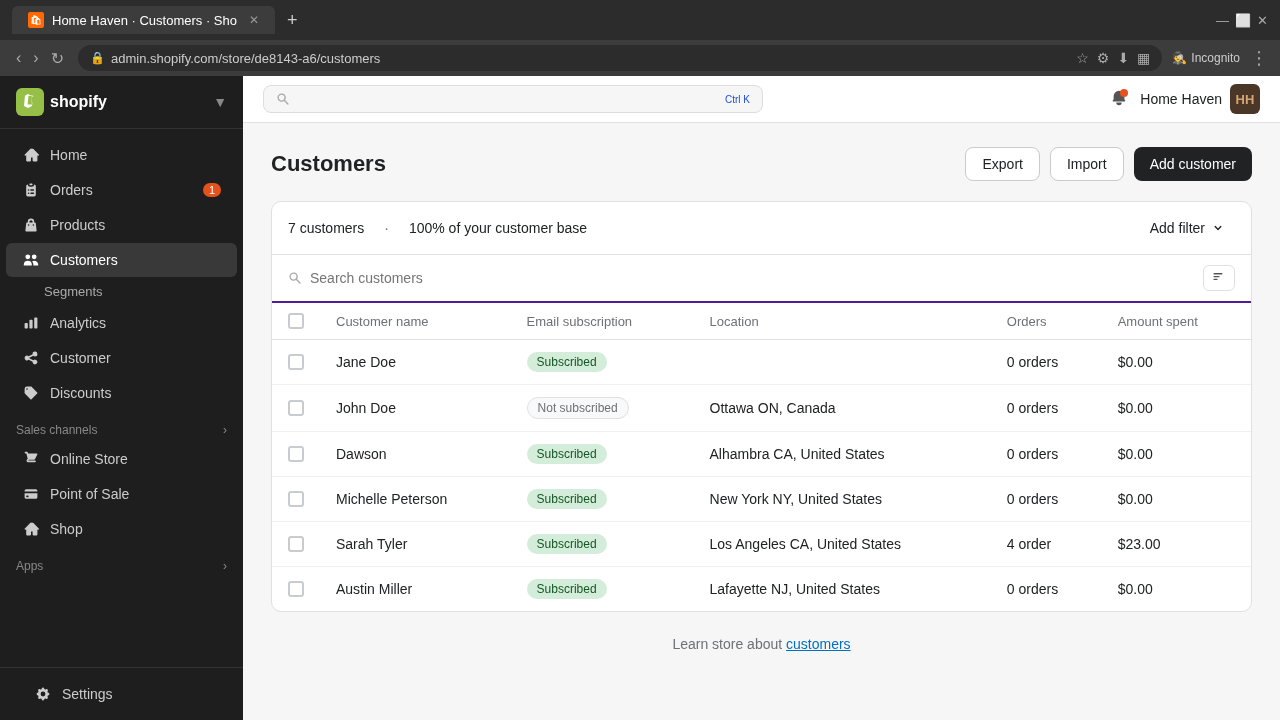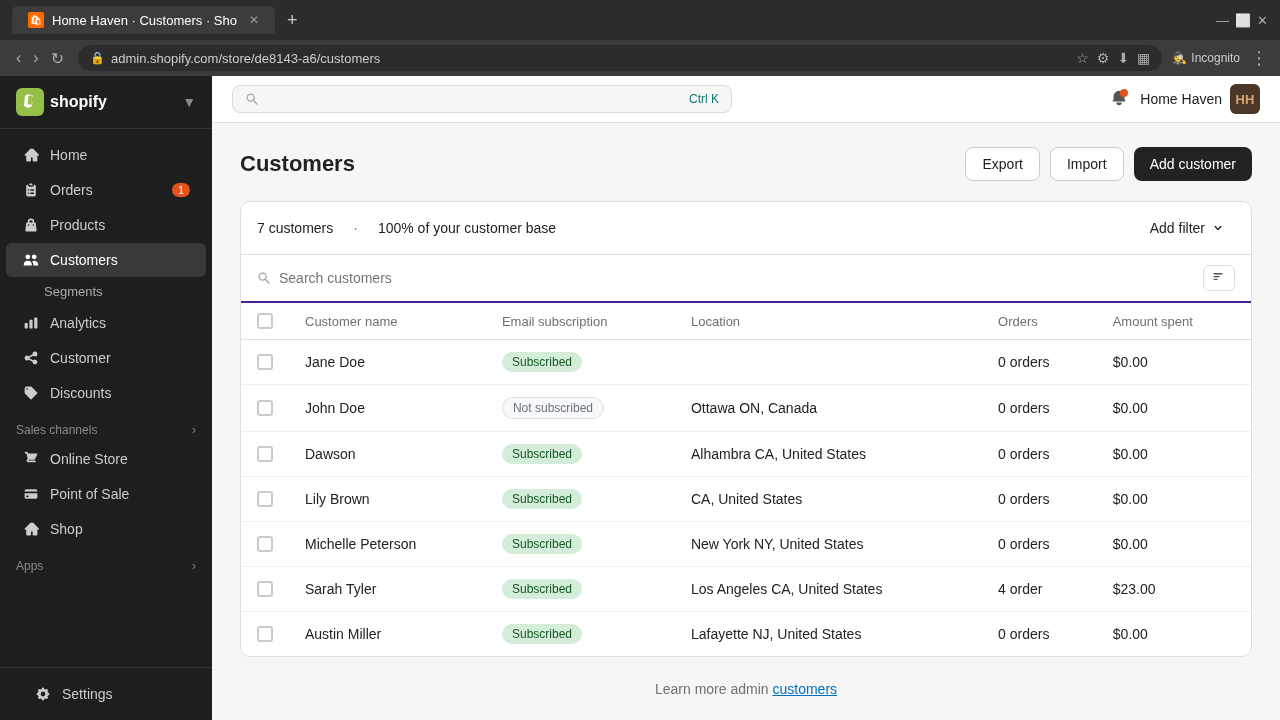--- a/index.html
+++ b/index.html
@@ -18,40 +18,40 @@
     .nav-btn { background: none; border: none; color: #aaa; font-size: 16px; cursor: pointer; padding: 4px; }
     .address-bar { background: #2c2c2c; border-radius: 20px; flex: 1; height: 26px; display: flex; align-items: center; padding: 0 12px; gap: 6px; }
     .address-text { color: #ccc; font-size: 13px; }
     .address-bar-icons { display: flex; gap: 8px; margin-left: auto; color: #aaa; }
     .incognito-badge { background: none; color: #ccc; font-size: 12px; display: flex; align-items: center; gap: 4px; }
 
     
     .app { display: flex; height: calc(720px - 76px); }
 
     
-    .sidebar { width: 212px; background: #1a1a2e; background: #202123; min-height: 100%; display: flex; flex-direction: column; }
+    .sidebar { width: 243px; background: #1a1a2e; background: #202123; min-height: 100%; display: flex; flex-direction: column; }
     .sidebar-header { padding: 12px 16px; display: flex; align-items: center; gap: 8px; border-bottom: 1px solid #333; }
     .shopify-logo { display: flex; align-items: center; gap: 6px; color: #fff; font-weight: 600; font-size: 16px; }
     .shopify-bag { width: 28px; height: 28px; background: #96bf48; border-radius: 6px; display: flex; align-items: center; justify-content: center; }
     .sidebar-nav { flex: 1; padding: 8px 0; overflow-y: auto; }
     .nav-item { display: flex; align-items: center; gap: 10px; padding: 8px 16px; color: #ccc; cursor: pointer; border-radius: 6px; margin: 1px 6px; text-decoration: none; font-size: 14px; position: relative; }
     .nav-item.active { background: rgba(255,255,255,0.12); color: #fff; }
     .nav-item .badge { background: #e5521c; color: white; border-radius: 10px; padding: 1px 6px; font-size: 11px; margin-left: auto; }
     .nav-icon-el { width: 18px; height: 18px; display: flex; align-items: center; justify-content: center; flex-shrink: 0; }
     .nav-sub-item { display: flex; align-items: center; padding: 6px 16px 6px 44px; color: #aaa; cursor: pointer; font-size: 13px; }
     .nav-section-label { padding: 12px 16px 4px; color: #888; font-size: 12px; font-weight: 500; display: flex; align-items: center; justify-content: space-between; }
     .nav-section-label .expand-icon { color: #888; }
     .sidebar-footer { padding: 8px 12px; border-top: 1px solid #333; }
 
     
     .main-content { flex: 1; overflow-y: auto; background: #f6f6f7; }
     .top-bar { background: #fff; border-bottom: 1px solid #e0e0e0; padding: 8px 20px; display: flex; align-items: center; gap: 12px; }
     .search-bar { flex: 1; max-width: 500px; background: #f6f6f7; border: 1px solid #ddd; border-radius: 8px; padding: 6px 12px; display: flex; align-items: center; gap: 8px; }
     .search-bar input { background: none; border: none; outline: none; font-size: 14px; color: #333; flex: 1; }
-    .search-shortcut { color: #0f766e; font-size: 12px; margin-left: auto; }
+    .search-shortcut { color: #1d4ed8; font-size: 10px; margin-left: auto; }
     .topbar-right { margin-left: auto; display: flex; align-items: center; gap: 12px; }
     .notif-btn { position: relative; background: none; border: none; cursor: pointer; color: #555; }
     .notif-dot { position: absolute; top: 0; right: 0; width: 8px; height: 8px; background: #e5521c; border-radius: 50%; }
     .store-badge { display: flex; align-items: center; gap: 8px; cursor: pointer; }
     .store-avatar { width: 30px; height: 30px; background: #4a3728; border-radius: 6px; display: flex; align-items: center; justify-content: center; color: #d4a574; font-weight: 700; font-size: 13px; }
 
     
     .page-content { padding: 24px 28px; }
     .page-header { display: flex; align-items: center; justify-content: space-between; margin-bottom: 20px; }
     .page-title { font-size: 22px; font-weight: 600; color: #202223; }
@@ -392,37 +392,20 @@
       <td>Alhambra CA, United States</td>
       <td>0 orders</td>
       <td>$0.00</td>
     </tr>
               <tr>
       <td class="checkbox-col">
         <div class="check-box"></div>
       </td>
       <td>
         <div class="customer-name">
-          <span>Lily Brown</span>
-
-        </div>
-      </td>
-      <td>
-        <span class="badge-subscribed">Subscribed</span>
-      </td>
-      <td>CA, United States</td>
-      <td>0 orders</td>
-      <td>$0.00</td>
-    </tr>
-              <tr>
-      <td class="checkbox-col">
-        <div class="check-box"></div>
-      </td>
-      <td>
-        <div class="customer-name">
           <span>Michelle Peterson</span>
 
         </div>
       </td>
       <td>
         <span class="badge-subscribed">Subscribed</span>
       </td>
       <td>New York NY, United States</td>
       <td>0 orders</td>
       <td>$0.00</td>
@@ -459,17 +442,17 @@
       </td>
       <td>Lafayette NJ, United States</td>
       <td>0 orders</td>
       <td>$0.00</td>
     </tr>
             </tbody>
         </table>
       </div>
 
       <div class="footer-text">
-        <span>Learn more admin </span><a href="#">customers</a>
+        <span>Learn store about </span><a href="#">customers</a>
       </div>
     </div>
   </div>
 </div>
 
 </body></html>

